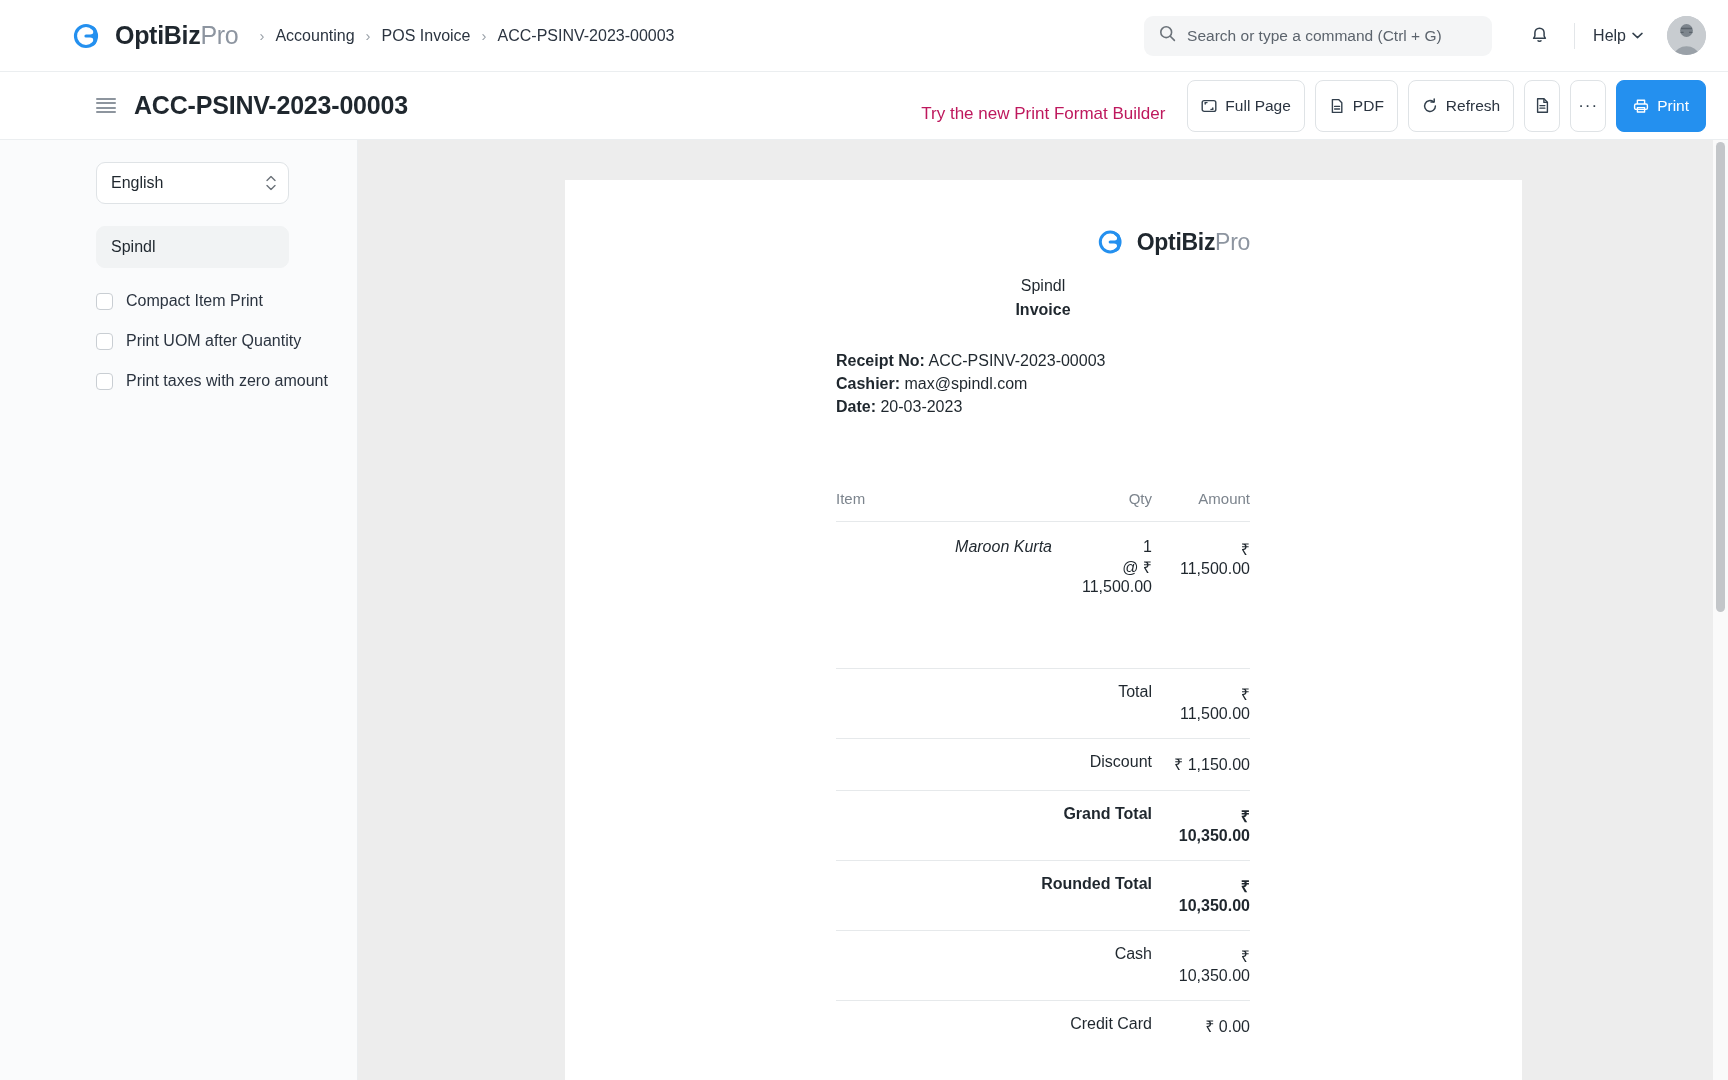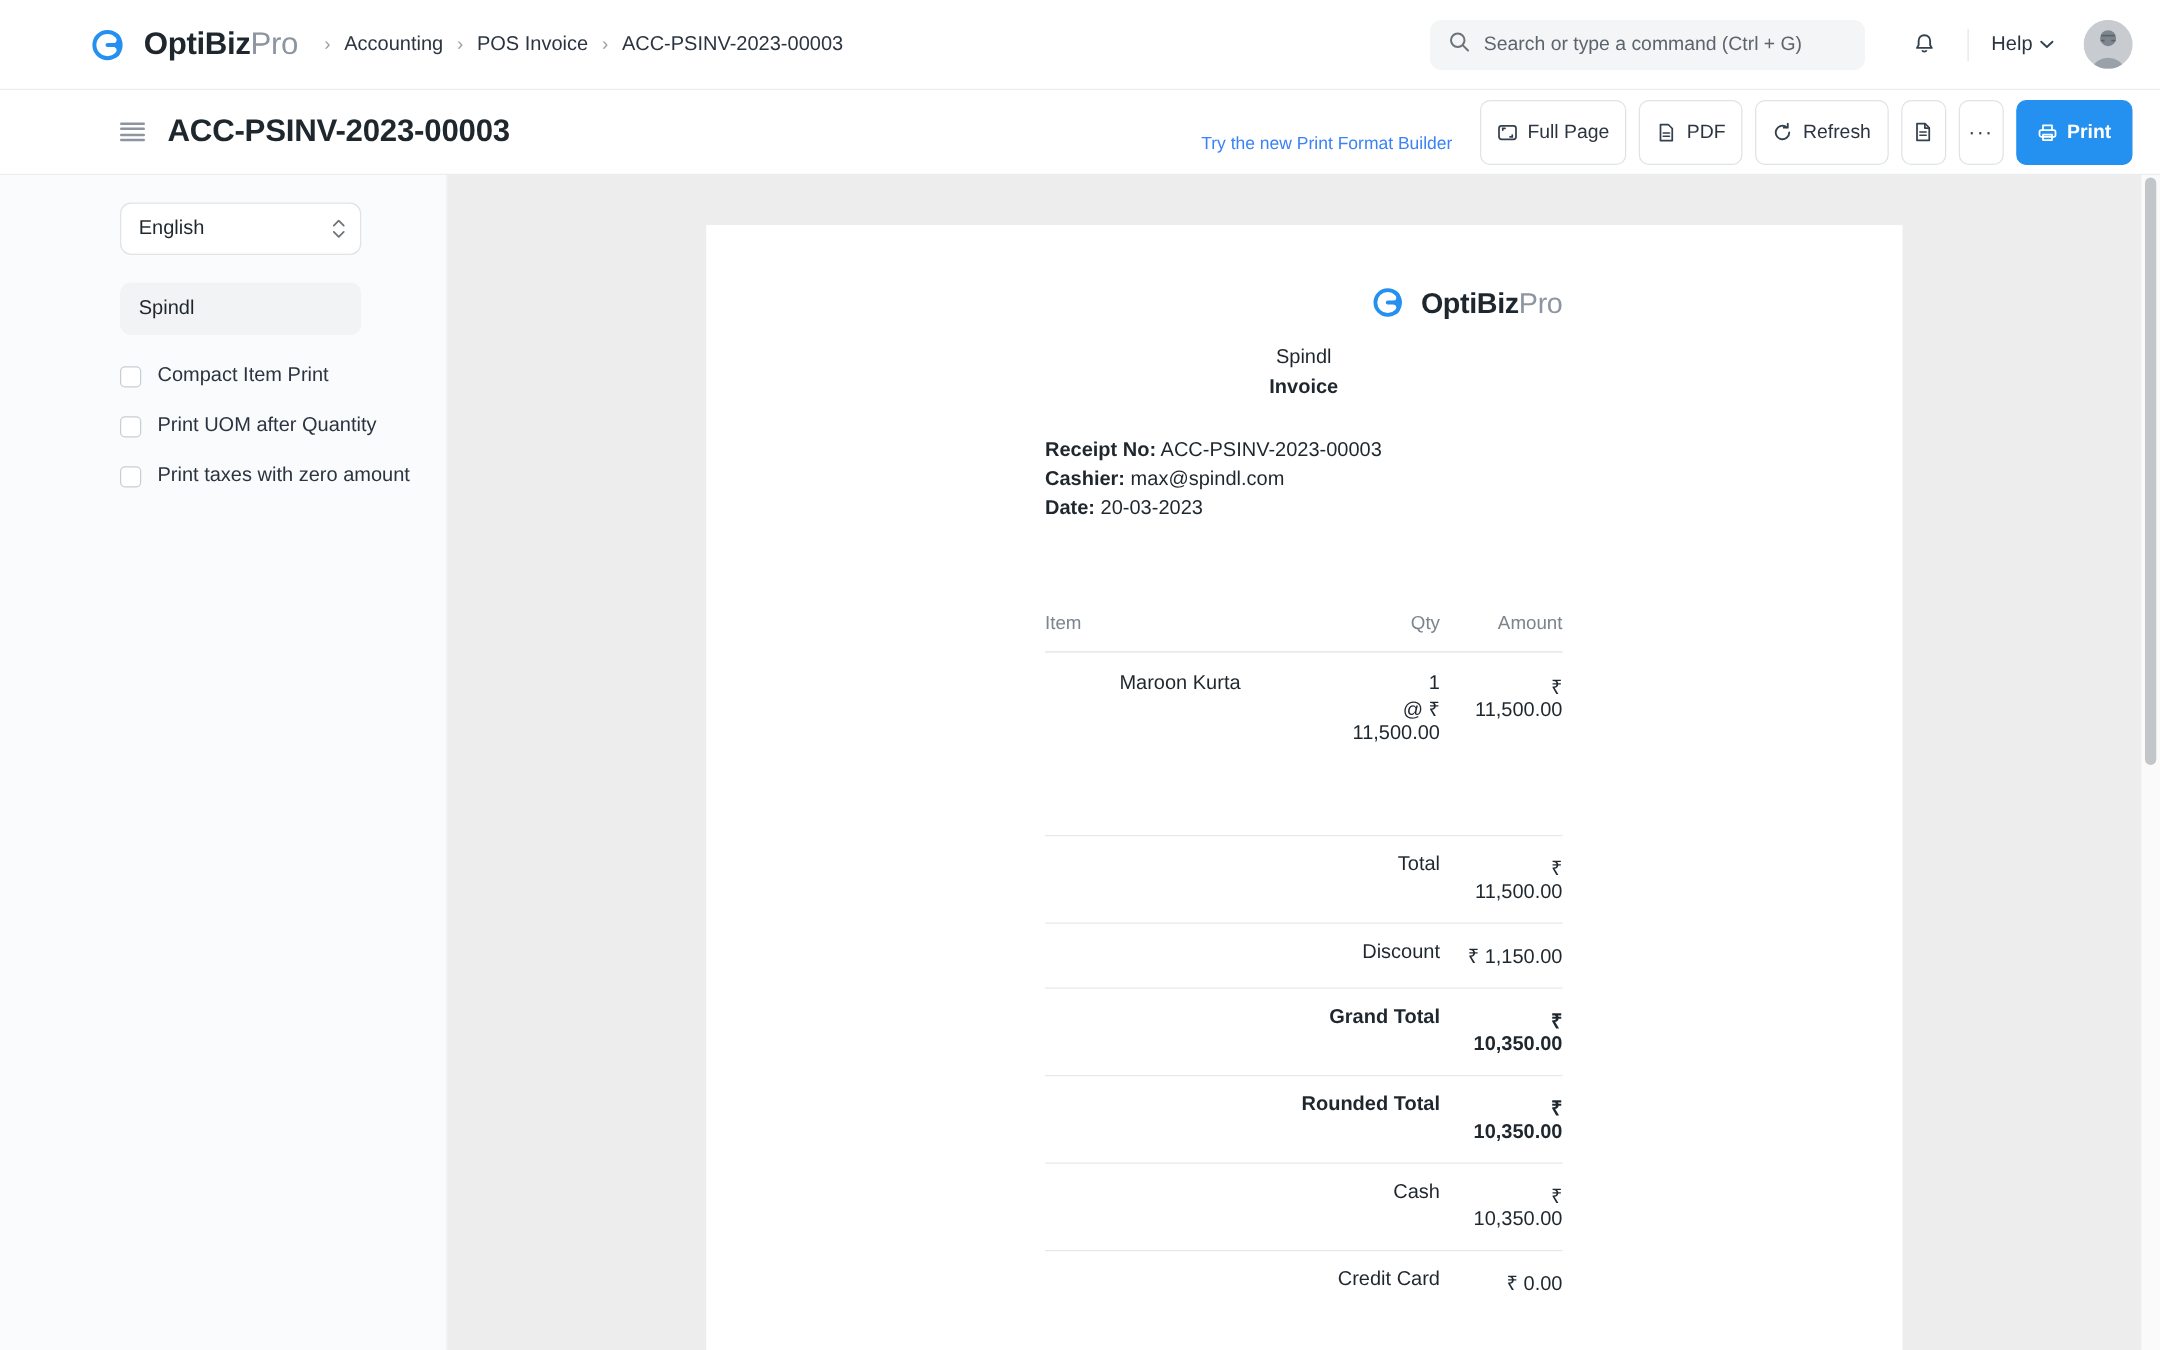--- a/index.html
+++ b/index.html
@@ -96,37 +96,37 @@
   .hamburger span { display:block; height: 2px; background: #8d959e; border-radius: 2px; }
   .doc-title {
     font-size: 25px; font-weight: 700; letter-spacing: -0.2px;
     color: #1f272e; white-space: nowrap;
   }
   .toolbar-right {
     margin-left: auto;
     display: flex; align-items: center; gap: 10px;
   }
   .hint-text {
-    font-size: 14px; color: #3b82f6; margin-right: 12px; white-space: nowrap; margin-top: 16px;
+    font-size: 17px; color: #be185d; margin-right: 12px; white-space: nowrap; margin-top: 16px;
   }
   .btn {
     height: 52px;
     border: 1px solid #dfe3e6;
     background: #ffffff;
     border-radius: 8px;
     display: flex; align-items: center; gap: 8px;
     padding: 0 13px;
     font-size: 15.5px; color: #2b3440;
     cursor: pointer; white-space: nowrap;
     font-family: "Liberation Sans", sans-serif;
   }
   .btn.square { padding: 0; width: 36px; justify-content: center; }
   .btn.primary {
     background: #2490ef; border-color: #2490ef; color: #ffffff;
-    font-weight: 700; padding: 0 16px;
+    font-weight: 400; padding: 0 16px;
   }
 
   
   .content {
     display: flex;
     height: calc(1080px - 72px - 68px);
     background: #ffffff;
     position: relative;
   }
   .sidebar {
@@ -211,21 +211,21 @@
     font-size: 15px; font-weight: 400; color: #7c848d;
     padding: 0 0 14px 0; text-align: right;
     border-bottom: 1px solid #e6e9eb;
   }
   .items-table th.l { text-align: left; }
   .items-table td {
     font-size: 16px; color: #1f272e;
     padding: 16px 0 0 0; text-align: right;
     vertical-align: top;
   }
-  .items-table td.l { text-align: center; }
+  .items-table td.l { text-align: right; font-style: italic; }
   .col-qty { width: 100px; }
   .col-amt { width: 98px; }
 
   .totals { width: 100%; margin-top: 72px; border-collapse: collapse; }
   .totals tr { border-top: 1px solid #e6e9eb; }
   .totals td {
     font-size: 16px; color: #1f272e;
     padding: 14px 0 15px 0;
     text-align: right; vertical-align: top;
   }

